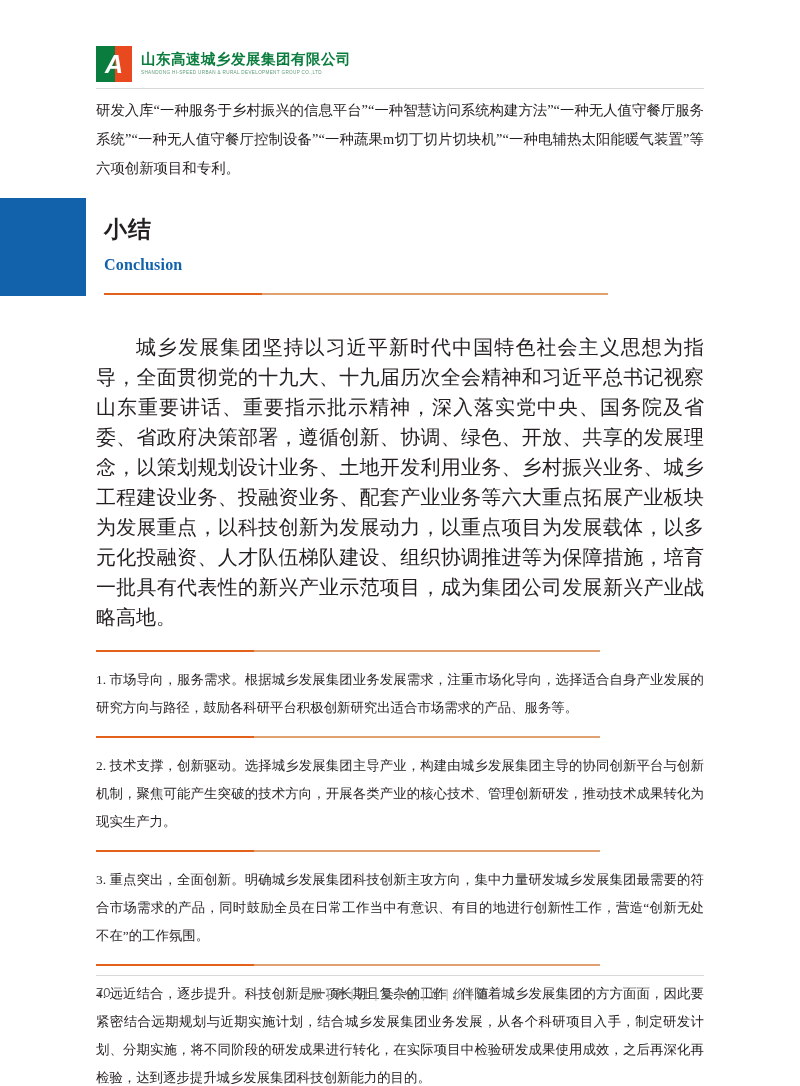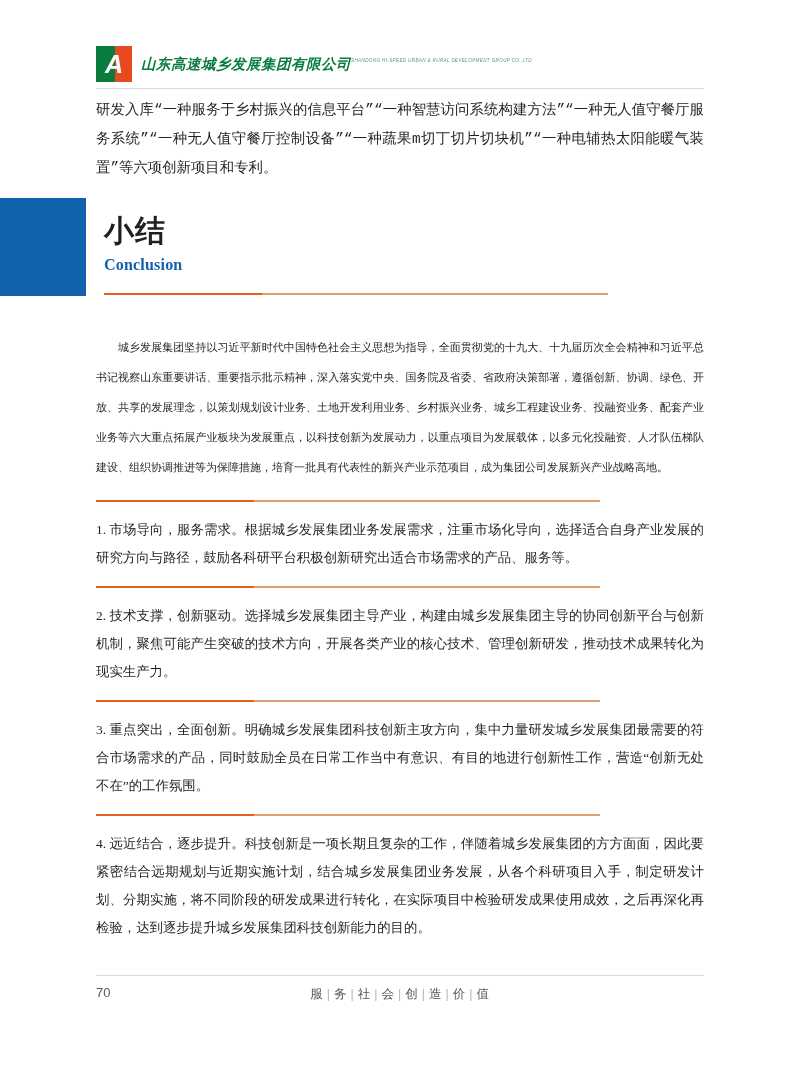--- a/index.html
+++ b/index.html
@@ -57,23 +57,22 @@
     color: #ffffff;
     font-family: "Liberation Sans", sans-serif;
     font-weight: bold;
     font-size: 25px;
     line-height: 36px;
     text-align: center;
     font-style: italic;
   }
   .logo-text {
     display: flex;
-    flex-direction: row;
+    flex-direction: column;
     justify-content: center;
-    font-style: italic;
   }
   .logo-cn {
     font-family: "Liberation Sans", sans-serif;
     font-weight: bold;
     font-size: 14.5px;
     letter-spacing: 0.5px;
     color: #0a7d3e;
     line-height: 17px;
   }
   .logo-en {
@@ -97,41 +96,40 @@
   
   .intro {
     position: absolute;
     left: 96px;
     top: 96px;
     width: 608px;
     font-size: 14.4px;
     line-height: 29px;
     text-align: justify;
     color: #231f20;
-    font-family: Liberation Mono, monospace;
   }
 
   
   .blue-block {
     position: absolute;
     left: 0;
     top: 198px;
     width: 86px;
     height: 98px;
     background: #1161ab;
   }
   .heading-wrap {
     position: absolute;
     left: 104px;
     top: 212px;
     width: 600px;
   }
   .heading-cn {
-    font-family: Liberation Serif, serif;
-    font-size: 30px;
+    font-family: Liberation Mono, monospace;
+    font-size: 23px;
     font-weight: bold;
     color: #231f20;
     line-height: 38px;
     letter-spacing: 1px;
   }
   .heading-en {
     font-family: "Liberation Serif", serif;
     font-size: 16px;
     font-weight: bold;
     color: #1161ab;
@@ -156,21 +154,21 @@
   }
 
   
   .body-wrap {
     position: absolute;
     left: 96px;
     top: 332px;
     width: 608px;
   }
   .lead-para {
-    font-size: 11px;
+    font-size: 20px;
     line-height: 30px;
     text-align: justify;
     text-indent: 2em;
     color: #231f20;
     margin: 0 0 18px 0;
   }
   .item {
     position: relative;
     padding-top: 0;
   }

